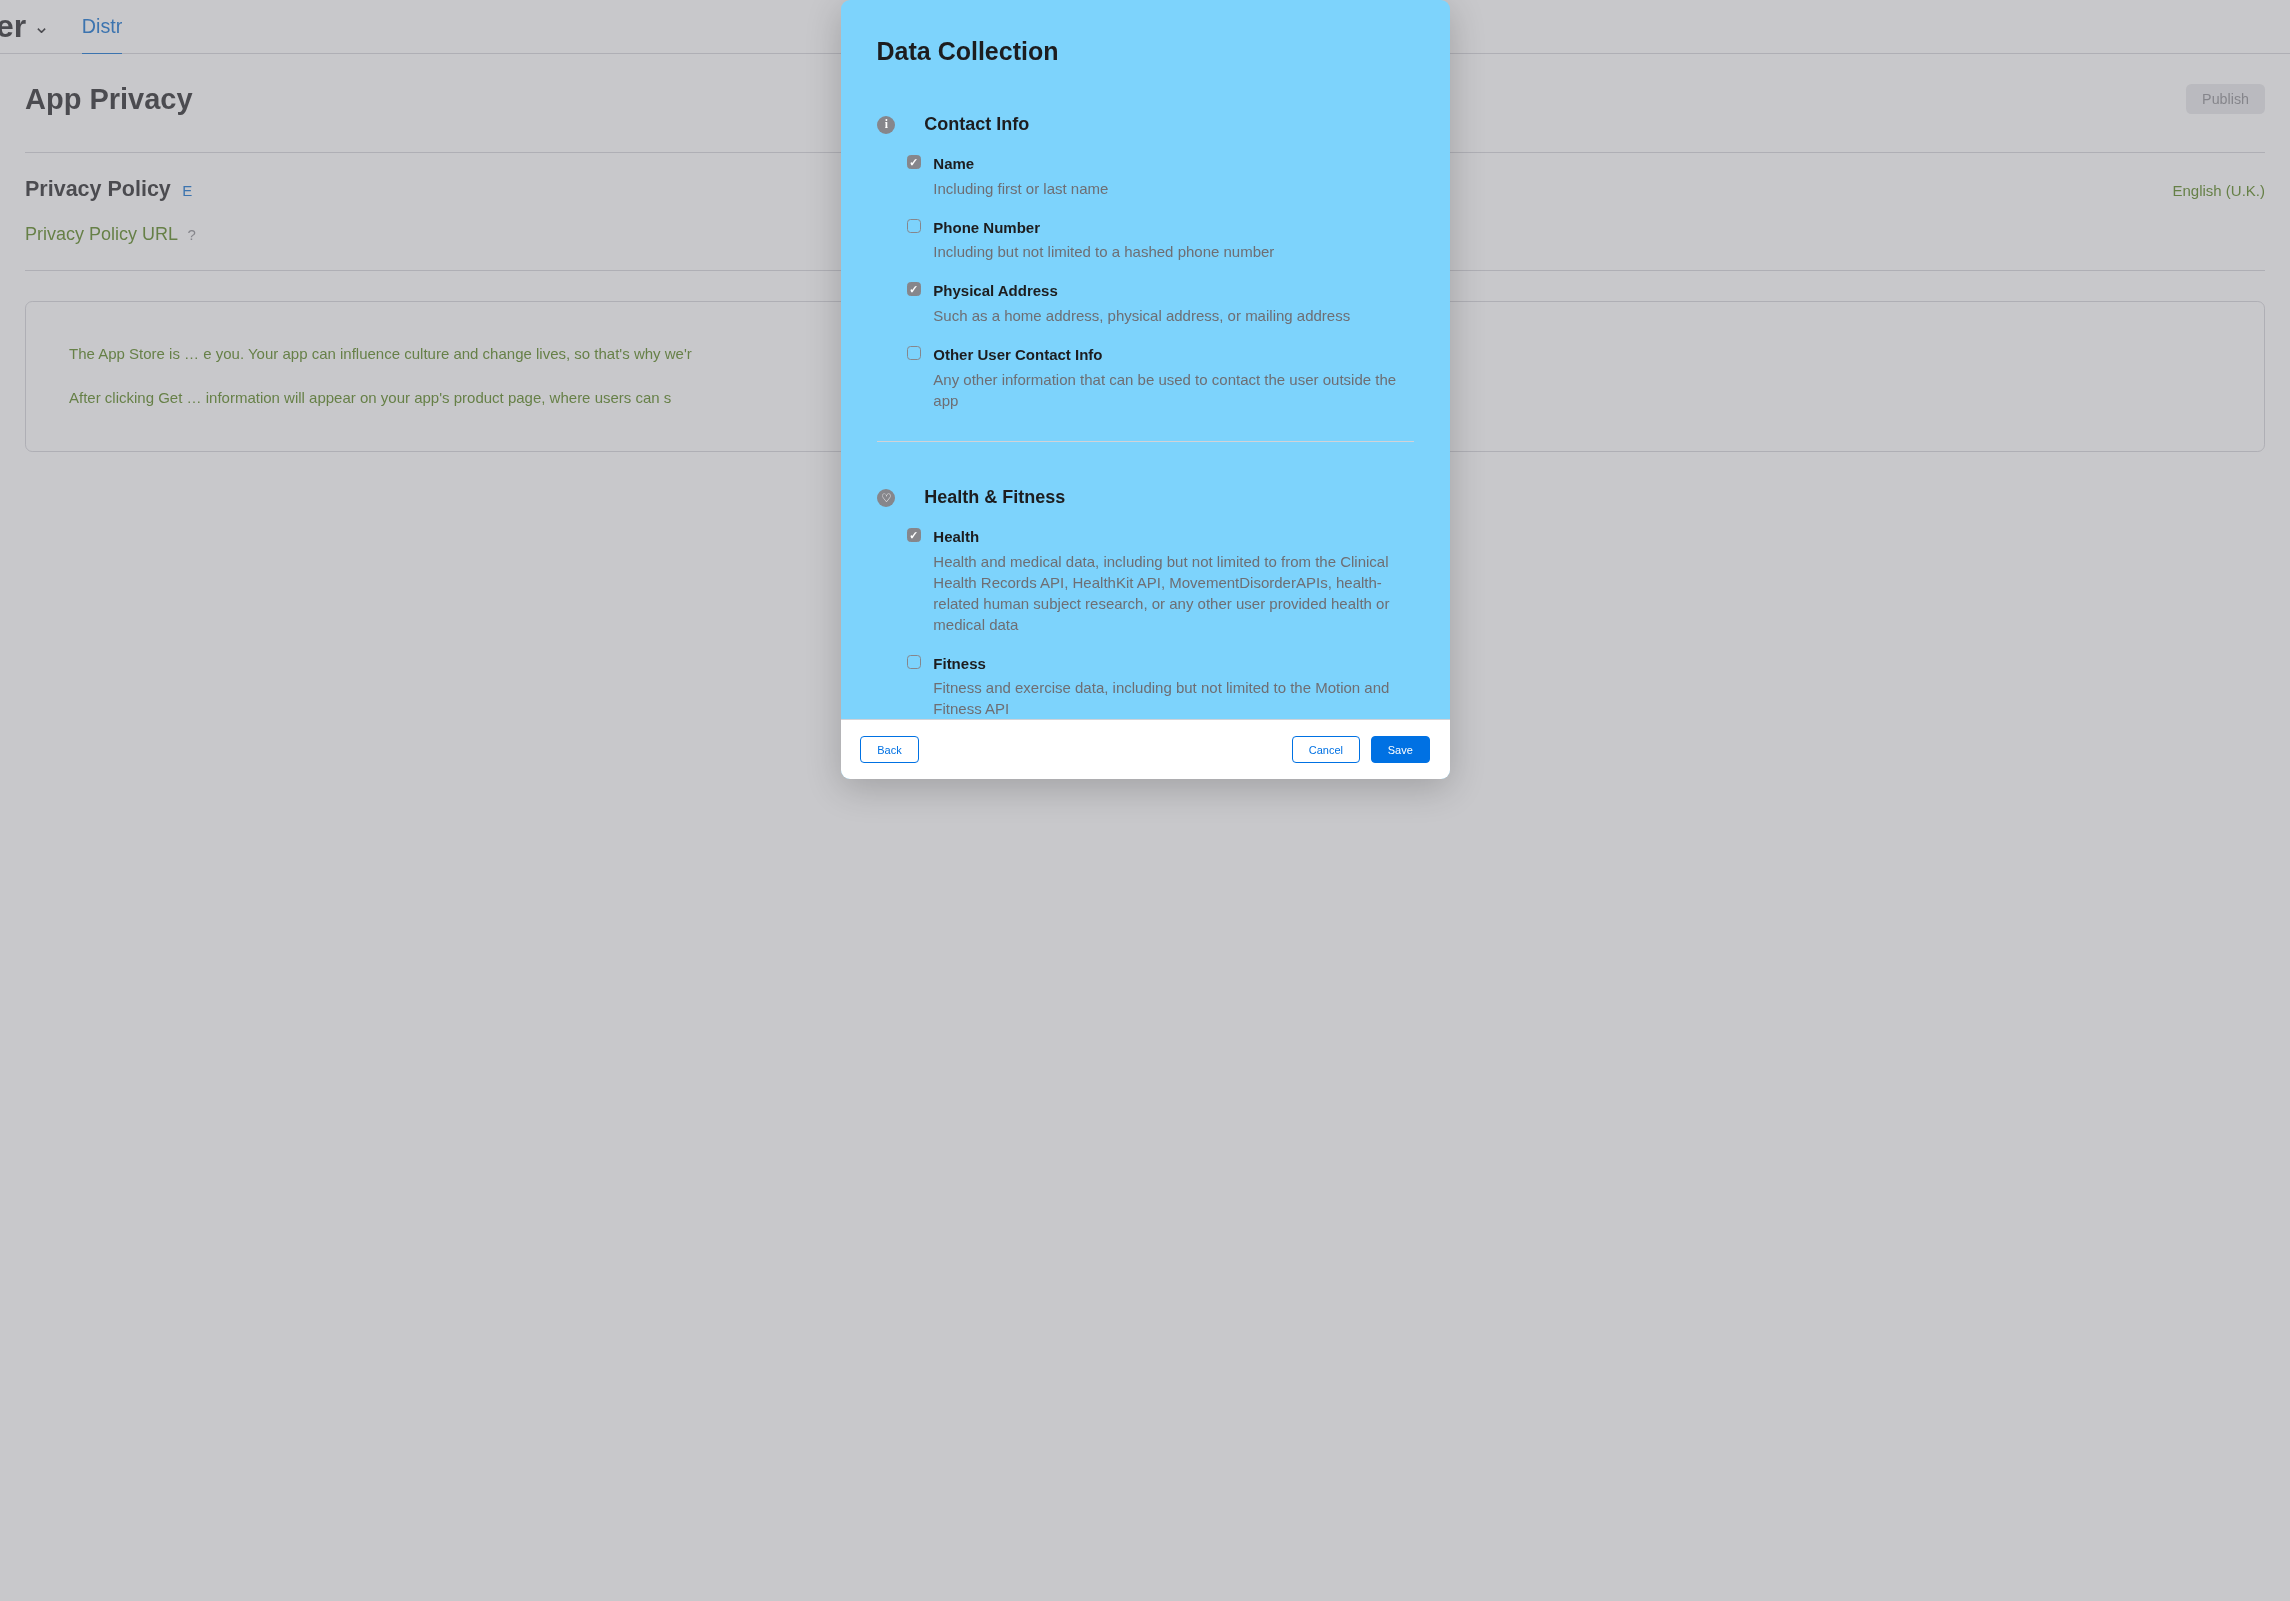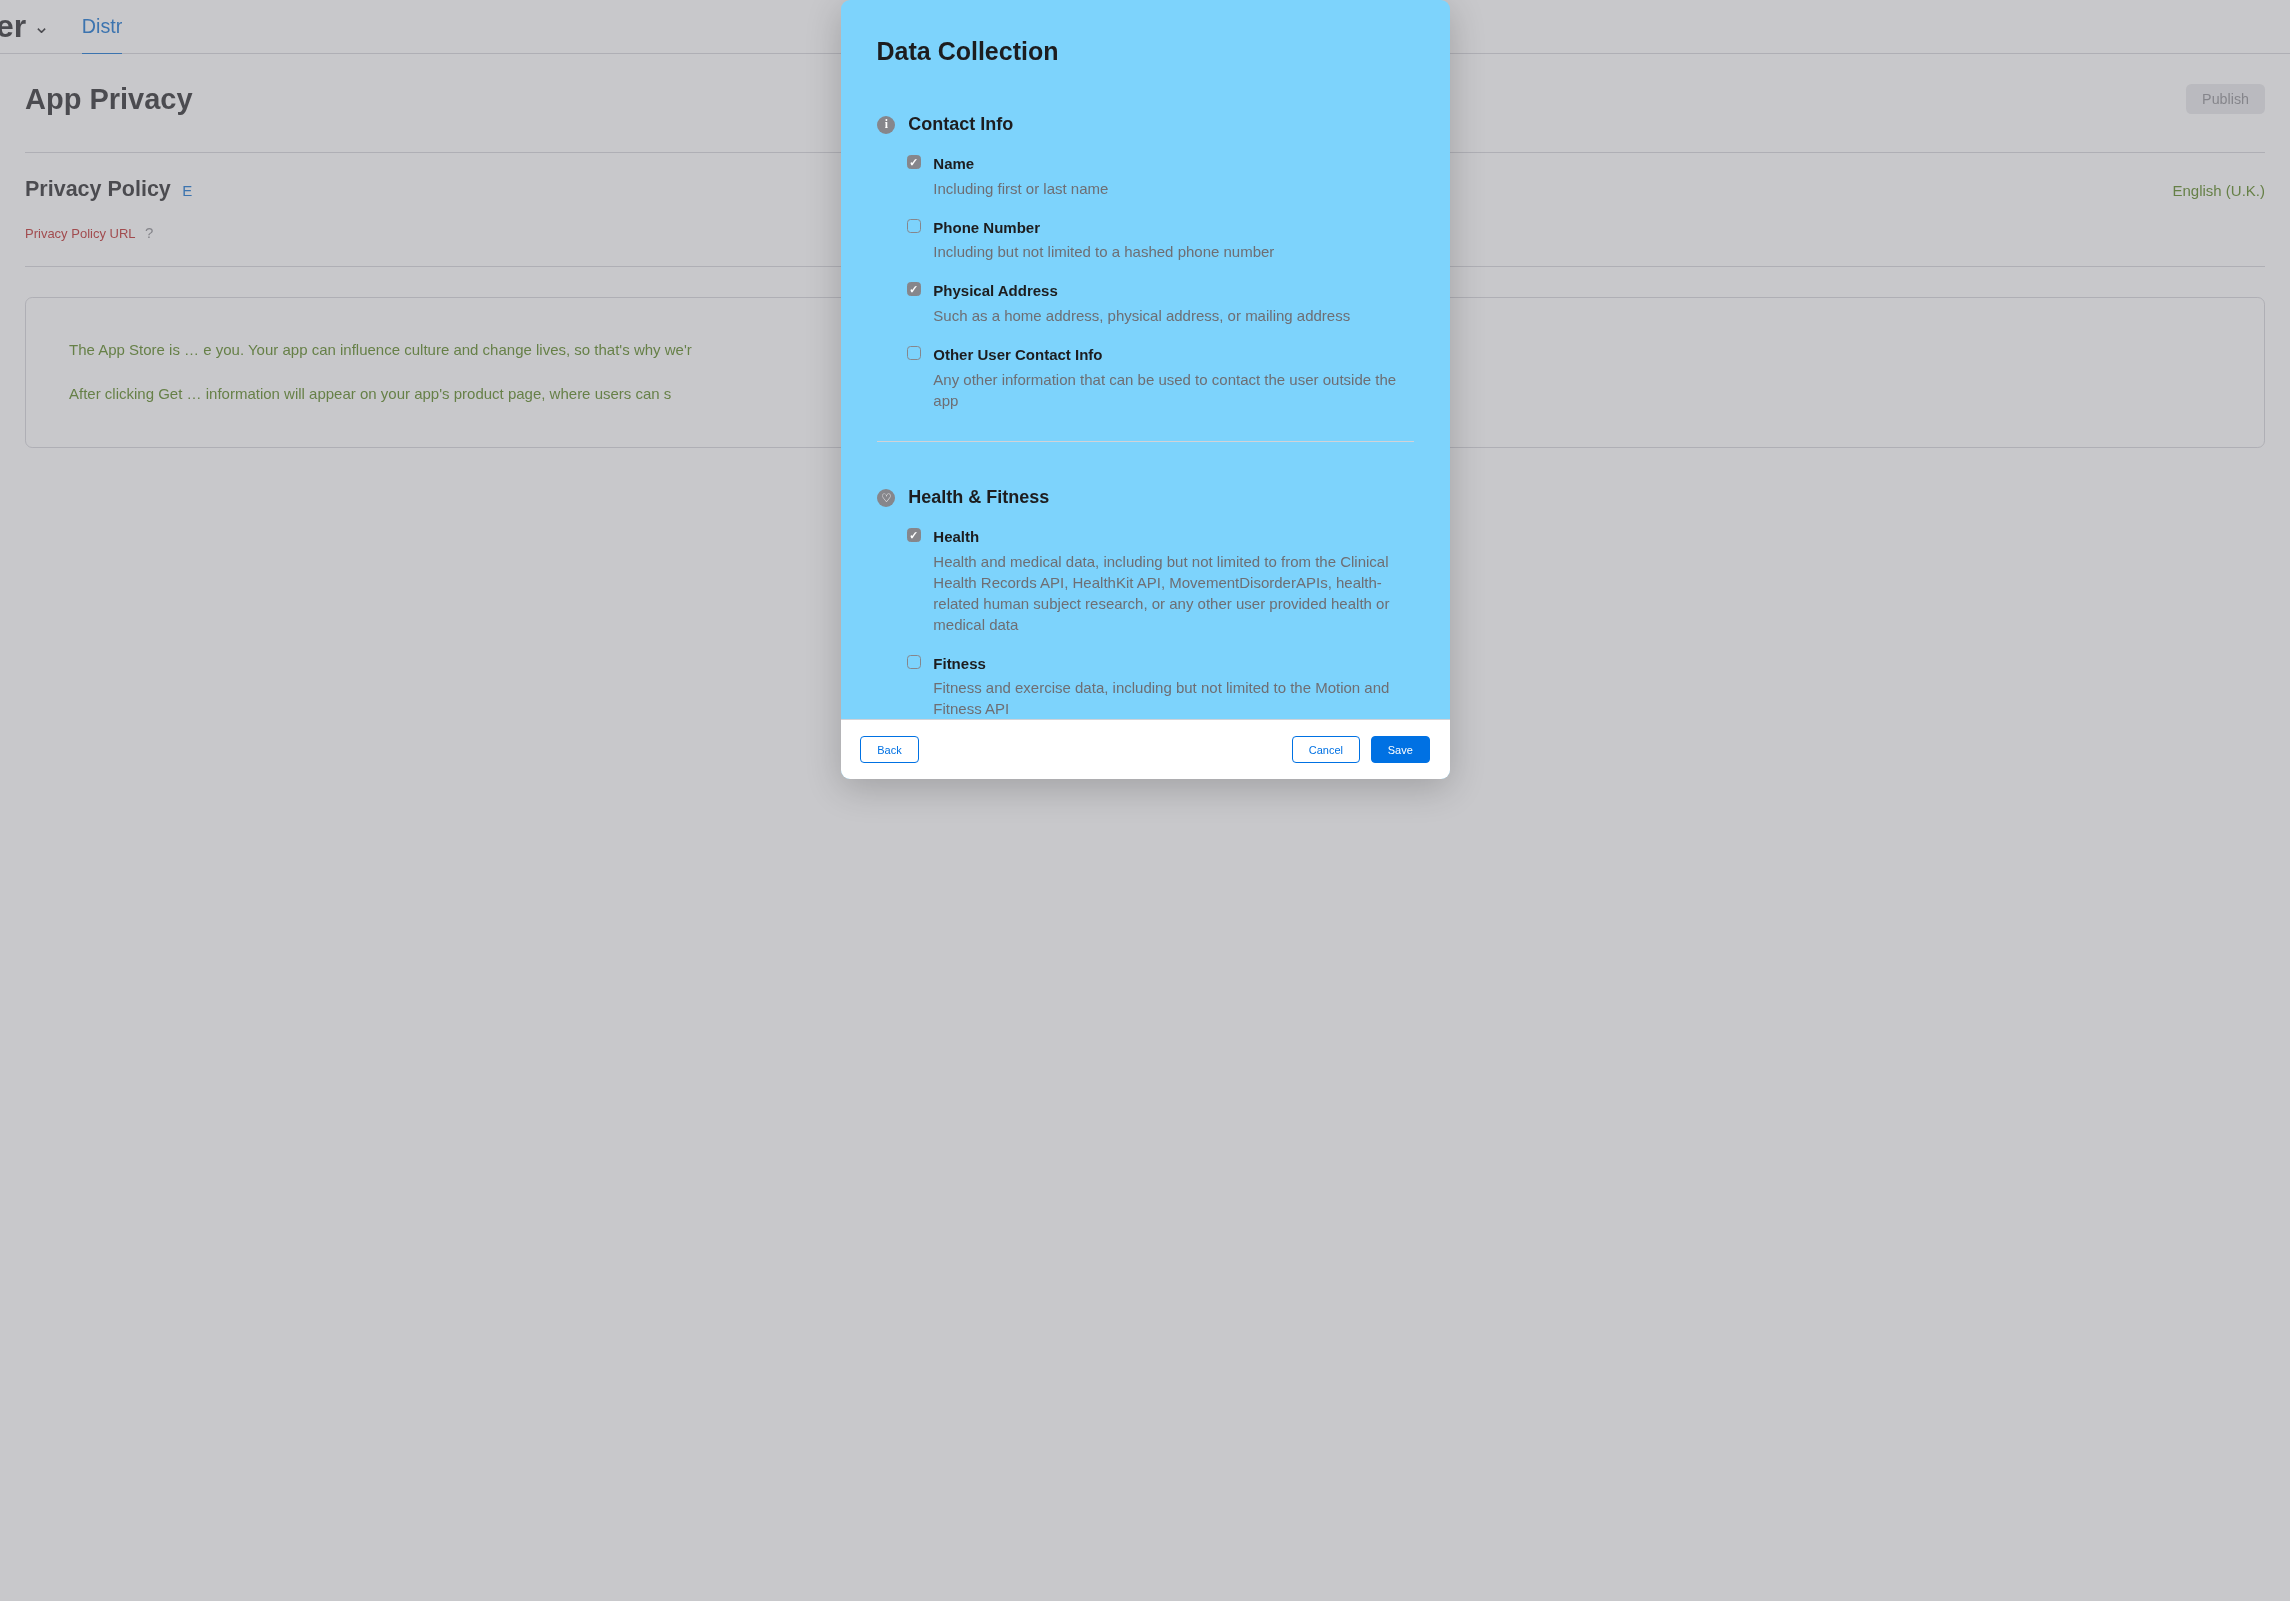--- a/index.html
+++ b/index.html
@@ -46,21 +46,21 @@
       border-radius: 5.4px;
       padding: 7.2px 16px;
       font-size: 14.3px;
     }
     .section-divider { border: none; border-top: 0.9px solid #d2d2d7; margin: 0 0 21.5px 0; }
     .section-head { display: flex; align-items: baseline; justify-content: space-between; margin-bottom: 18px; }
     .section-head h2 { font-size: 21.5px; font-weight: 700; display: inline-block; margin-right: 7.2px; }
     .lang { font-size: 15px; color: #4d7c0f; }
     .field-row { display: flex; gap: 36px; margin-bottom: 9px; }
     .field-col { flex: 1; }
-    .field-label { font-size: 13px; color: #b91c1c; display: inline; }
+    .field-label { font-size: 18px; color: #4d7c0f; display: inline; }
     .help { color: #86868b; margin-left: 5.4px; }
     .optional { color: #6e6e73; margin-left: 1.8px; }
     .field-value { margin-top: 9px; font-size: 15px; }
     .info-box {
       border: 0.9px solid #d2d2d7;
       border-radius: 7.2px;
       padding: 41px 43px;
       margin-top: 30px;
       color: #4d7c0f;
       font-size: 15px;
@@ -85,21 +85,21 @@
       overflow: hidden;
       box-shadow: 0 9px 36px rgba(0,0,0,0.2);
     }
     .modal-body {
       padding: 34px 36px 9px 36px;
       overflow-y: auto;
       flex: 1;
     }
     .modal-body h2 { font-size: 25px; font-weight: 700; margin-bottom: 25px; }
     .cat { margin-bottom: 9px; }
-    .cat-head { display: flex; align-items: center; gap: 12px; margin-bottom: 16px; margin-top: 43px; }
+    .cat-head { display: flex; align-items: center; gap: 28px; margin-bottom: 16px; margin-top: 43px; }
     .cat-head h3 { font-size: 18px; font-weight: 700; }
     .cat-icon {
       width: 19.7px; height: 19.7px; display: inline-flex;
       align-items: center; justify-content: center;
       color: #86868b;
     }
     .option { display: flex; align-items: flex-start; gap: 12.5px; padding: 0 0 18px 30px; }
     .option:last-child { padding-bottom: 21.5px; }
     .chk {
       width: 14.3px; height: 14.3px;

